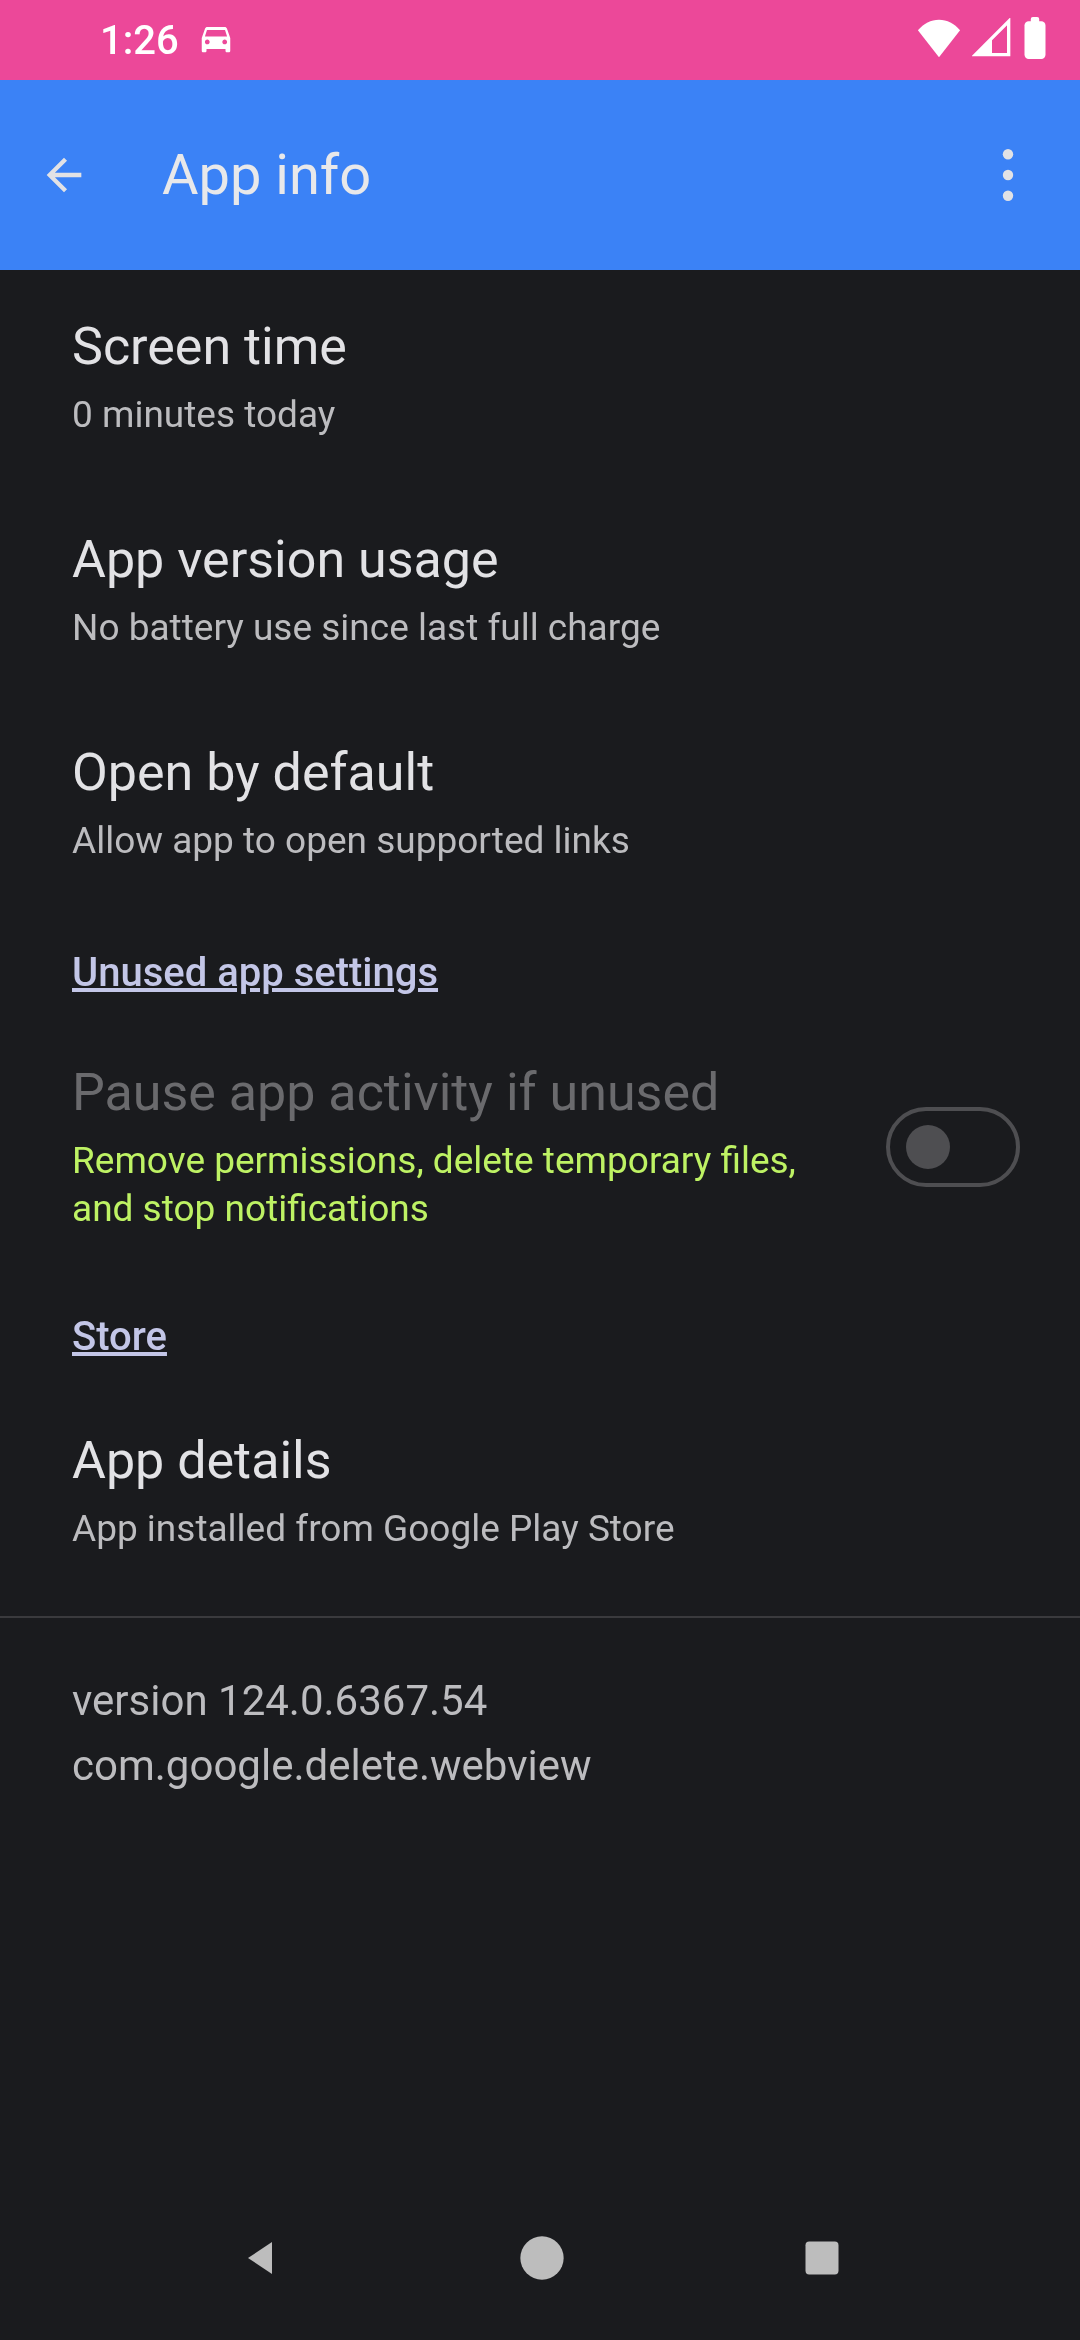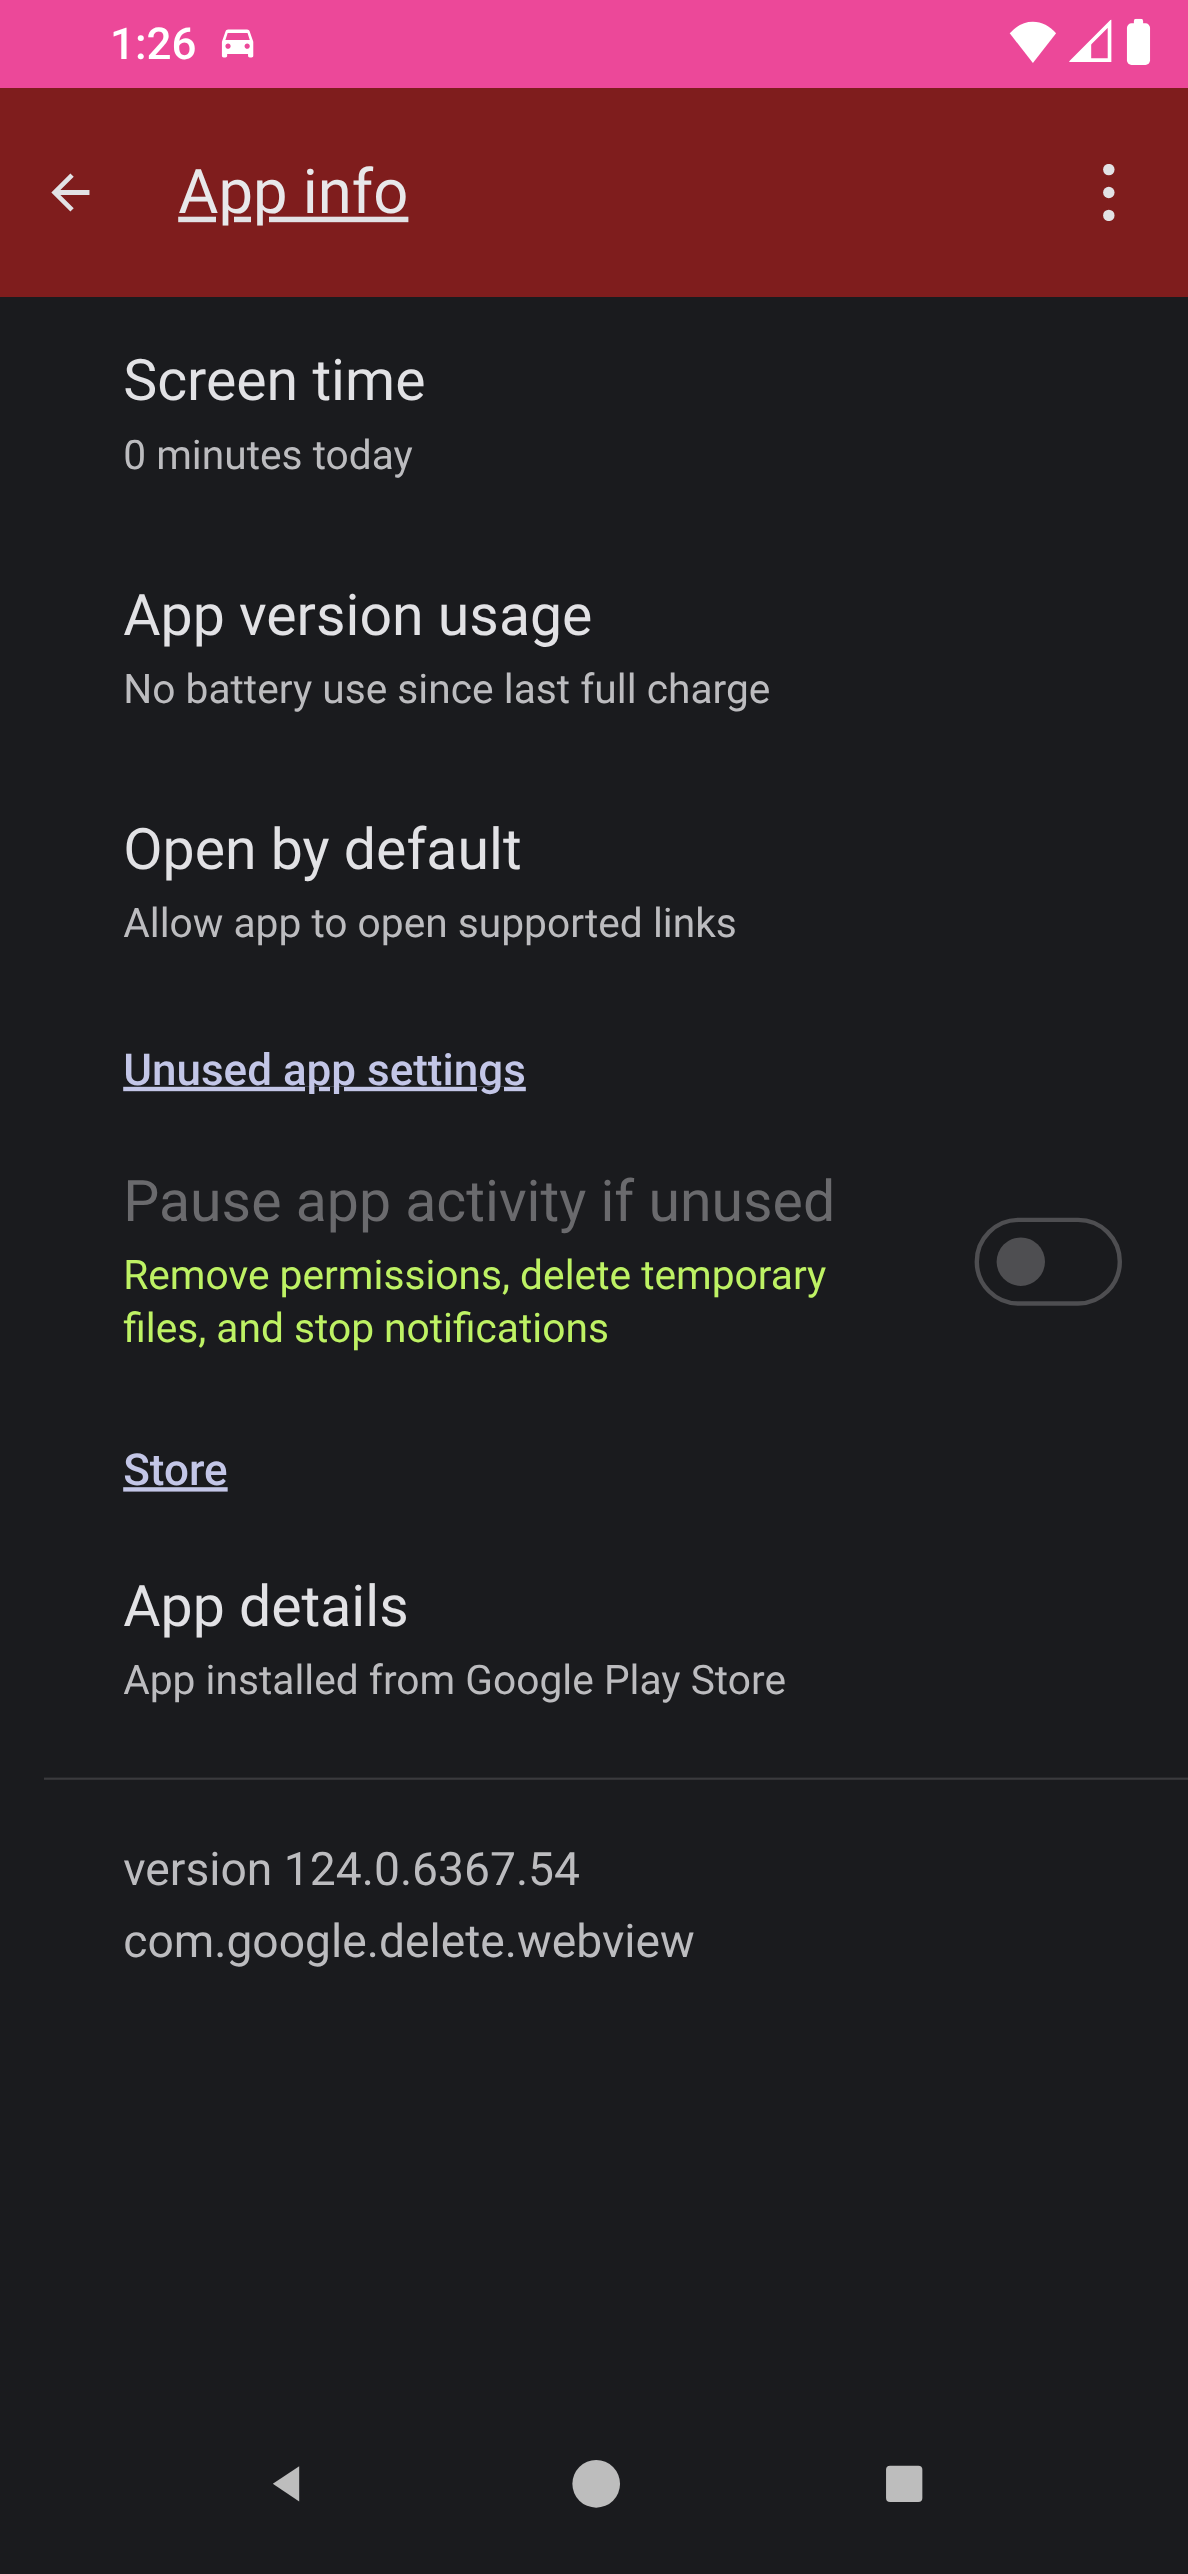--- a/index.html
+++ b/index.html
@@ -29,26 +29,25 @@
     font-size: 40px;
     font-weight: 500;
   }
   .status-right {
     display: flex;
     align-items: center;
     gap: 10px;
   }
   .app-bar {
     height: 190px;
-    background: #7f1d1d;
+    background: #3b82f6;
     display: flex;
     align-items: center;
     padding: 0 16px;
     position: relative;
-    text-decoration: underline;
   }
   .back-btn {
     width: 96px;
     height: 96px;
     display: flex;
     align-items: center;
     justify-content: center;
   }
   .app-title {
     font-size: 56px;
@@ -60,21 +59,20 @@
     position: absolute;
     right: 24px;
     width: 96px;
     height: 96px;
     display: flex;
     align-items: center;
     justify-content: center;
   }
   .content {
     padding: 0;
-    margin-left: 40px;
   }
   .row {
     padding: 44px 72px;
   }
   .row-title {
     font-size: 52px;
     color: #e2e2e5;
     font-weight: 400;
     line-height: 1.25;
   }

